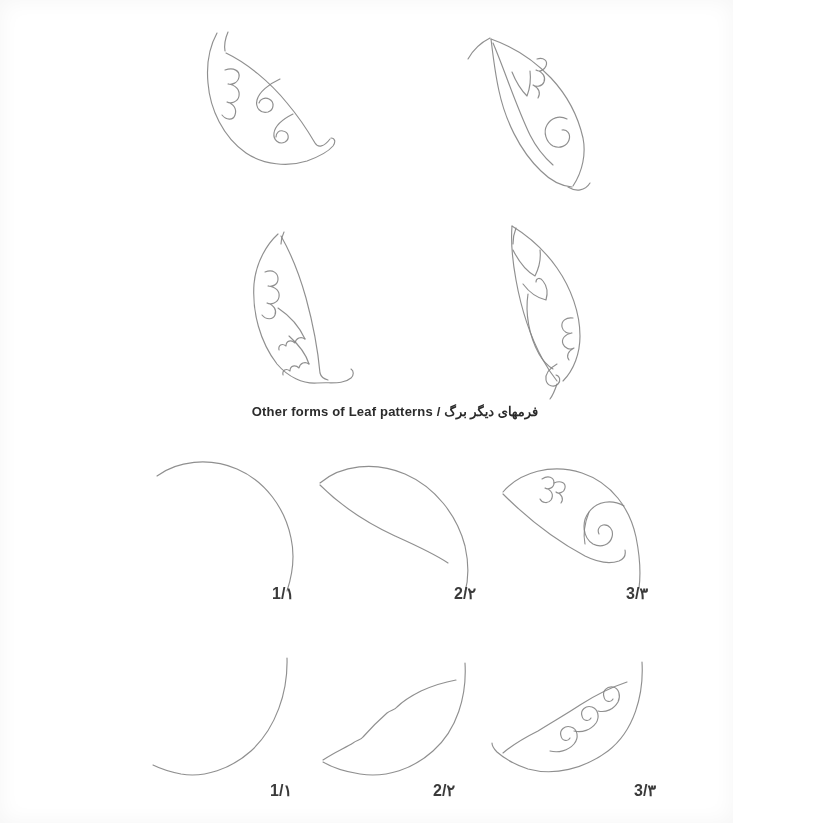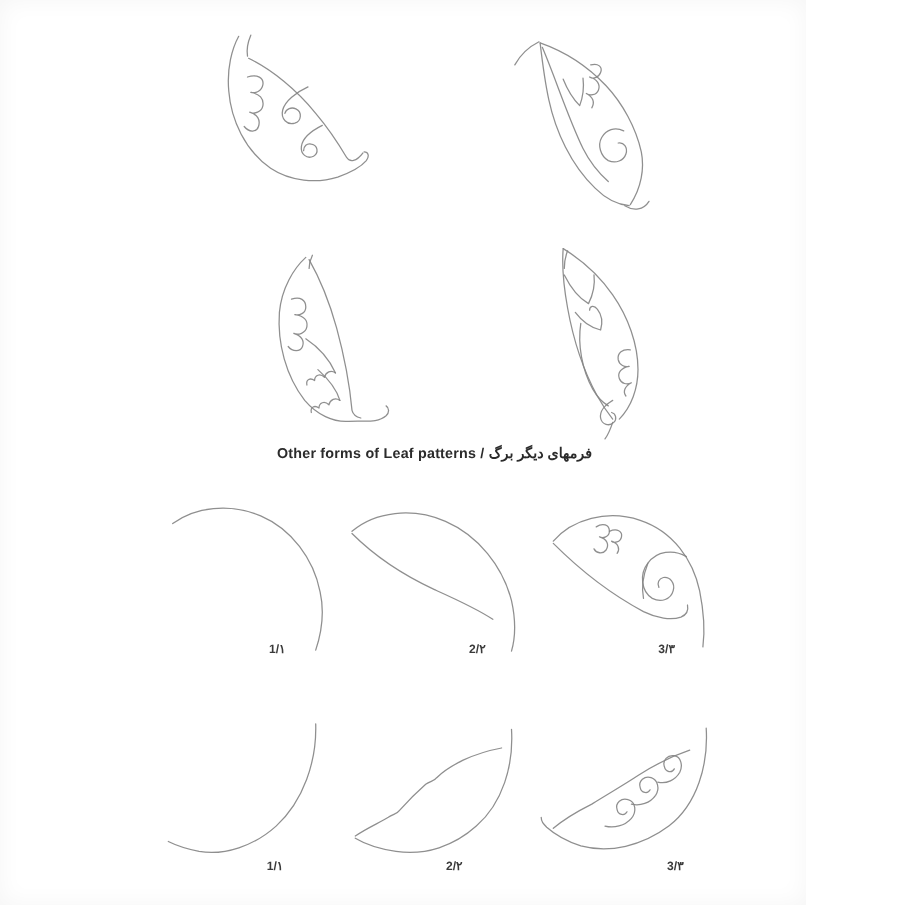--- a/index.html
+++ b/index.html
@@ -23,25 +23,26 @@
     position:absolute;
     top:404px;left:0;width:790px;
     text-align:center;
     font-size:13px;font-weight:700;
     color:#2b2b2b;
     letter-spacing:.2px;
   }
   .step-label{
     position:absolute;
     transform:translateX(-50%);
-    font-size:11px;font-weight:700;
+    font-size:16px;font-weight:700;
     color:#3a3a3a;
     letter-spacing:1px;
     white-space:nowrap;
     direction:ltr;
+    margin-left:31px;
   }
 </style>
 </head>
 <body>
 
 <div id="page">
 
   <svg style="left:190px;top:30px" width="150" height="150" viewBox="0 0 150 150">
     <g stroke="#858585">
       <path d="M27,3 C21,14 16,32 18,53 C20,79 33,107 56,123 C74,135 98,137 117,131 C128,127 138,122 143,116 C146,112 145,108 141,108"></path>

